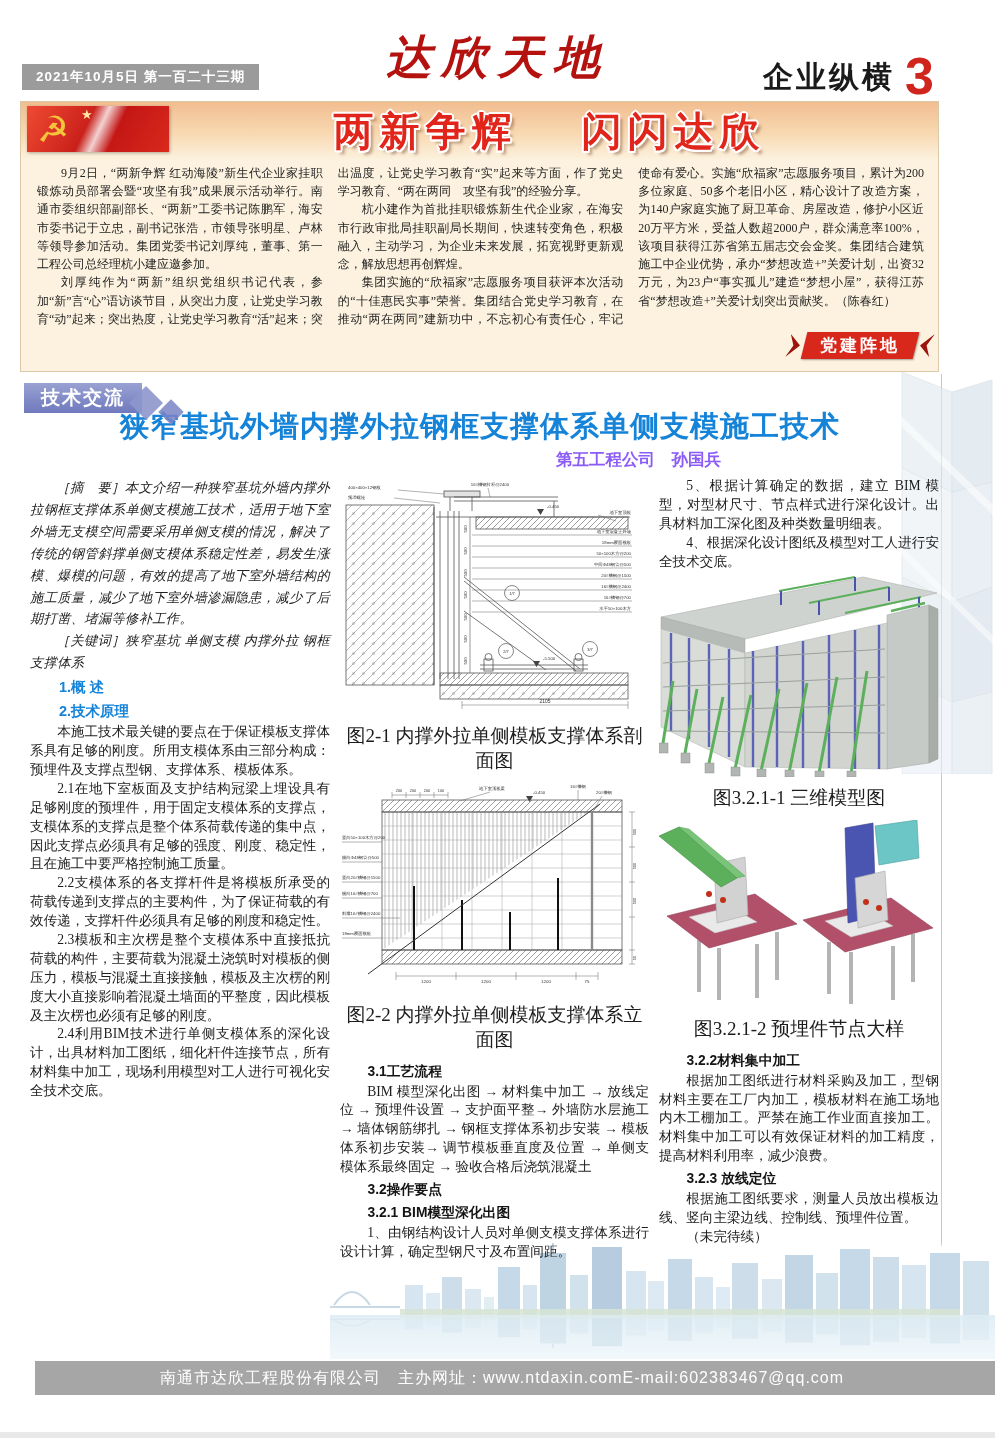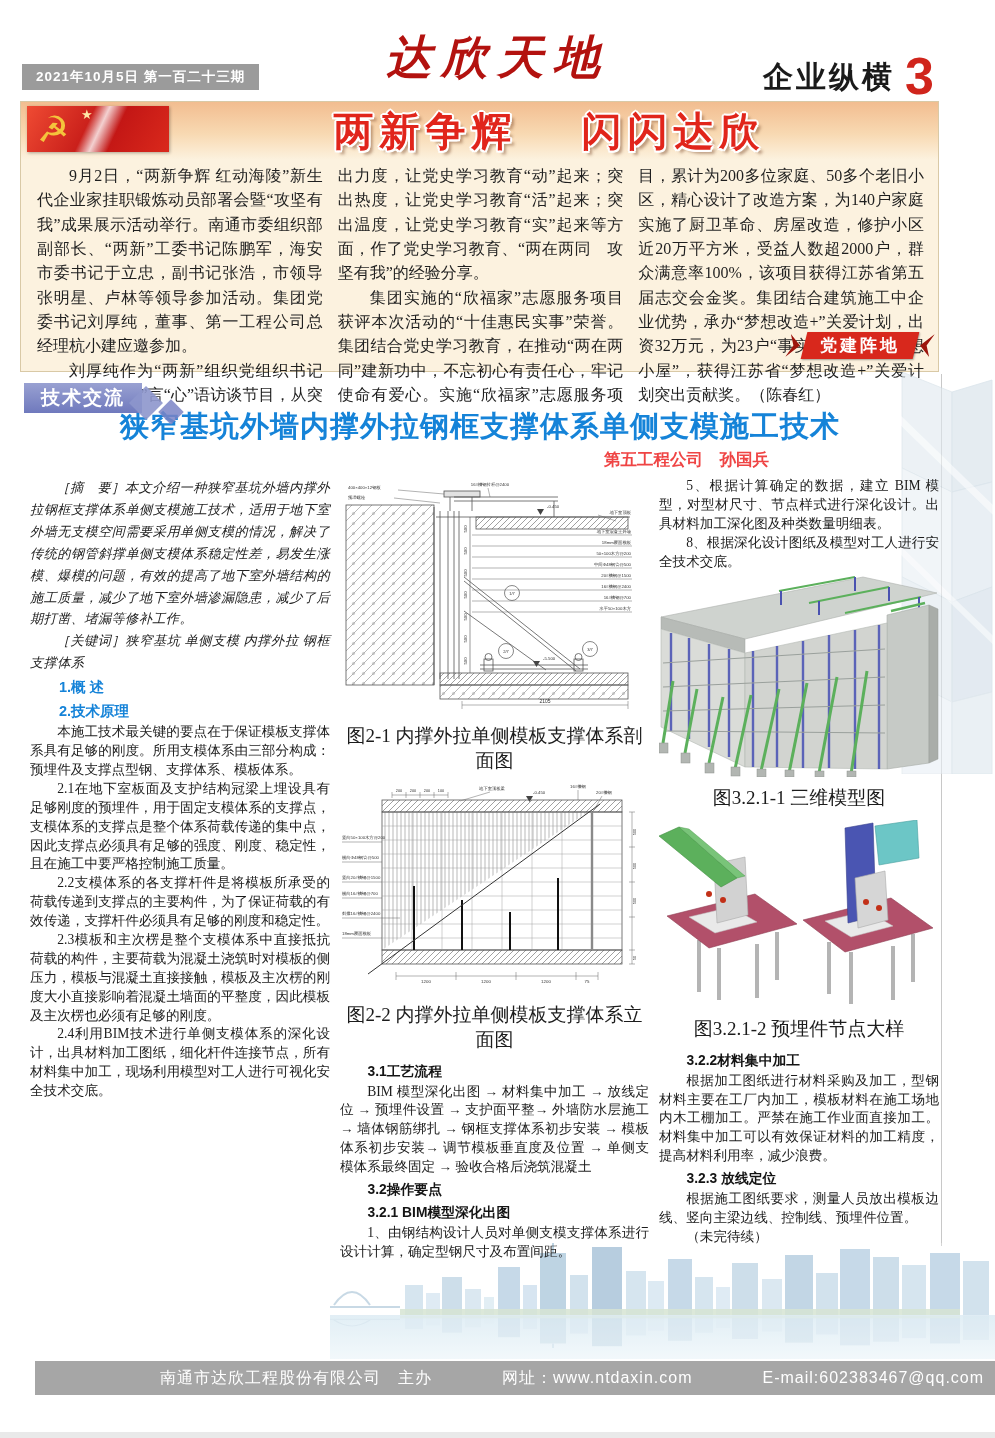--- a/index.html
+++ b/index.html
@@ -27,21 +27,21 @@
   .flag-star{position:absolute;left:54px;top:2px;font:13px/1 "DejaVu Sans",sans-serif;color:#ffe9a8;}
   .flag-sheen{position:absolute;inset:0;
     background:linear-gradient(115deg,transparent 42%,rgba(255,255,255,.8) 51%,transparent 62%);}
   .banner-headline{position:absolute;left:170px;right:30px;top:7px;text-align:center;white-space:nowrap;
     font:bold 40px/44px "Liberation Sans","DejaVu Sans",sans-serif;color:#e1251b;letter-spacing:6px;
     text-shadow:-2px 0 #fff,2px 0 #fff,0 -2px #fff,0 2px #fff,-1.5px -1.5px #fff,1.5px 1.5px #fff,
       1.5px -1.5px #fff,-1.5px 1.5px #fff,4px 4px 3px rgba(110,60,30,.45);}
   .hl-gap{display:inline-block;width:64px;}
   .party-cols{position:absolute;left:16px;right:14px;top:62px;bottom:12px;
     column-count:3;column-gap:15px;text-align:justify;
-    font-size:16px;line-height:1.52;color:#1f1f1f;}
+    font-size:12px;line-height:1.52;color:#1f1f1f;}
   .party-cols p{margin:0;text-indent:2em;}
   .party-badge{position:absolute;right:22px;bottom:12px;height:27px;padding:0 16px;
     background:#d8281c;transform:skewX(-14deg);box-shadow:1px 1px 2px rgba(0,0,0,.35);}
   .party-badge:before,.party-badge:after{content:"";position:absolute;top:2px;bottom:2px;width:12px;
     background:#9c150d;clip-path:polygon(0 0,100% 50%,0 100%,45% 50%);}
   .party-badge:before{left:-16px;}
   .party-badge:after{right:-16px;transform:scaleX(-1);}
   .party-badge span{display:inline-block;transform:skewX(14deg);color:#fff;letter-spacing:3px;
     font:bold 17px/27px "Liberation Sans","DejaVu Sans",sans-serif;}
 
@@ -49,42 +49,42 @@
   .tech-badge{position:absolute;left:24px;top:383px;width:118px;height:30px;z-index:3;
     background:linear-gradient(180deg,#99a1d2,#6f79bd);color:#fff;text-align:center;
     font:bold 19px/30px "Liberation Sans","DejaVu Sans",sans-serif;letter-spacing:2px;}
   .tech-badge:before{content:"";position:absolute;right:-16px;top:8px;width:24px;height:24px;
     background:#8d96cc;transform:rotate(45deg);opacity:.9;z-index:-1;}
   .tech-badge:after{content:"";position:absolute;right:-38px;top:20px;width:18px;height:18px;
     background:#7a84c6;transform:rotate(45deg);opacity:.85;z-index:-1;}
   .tech-title{position:absolute;left:20px;top:408px;width:920px;margin:0;text-align:center;
     font:bold 29px/36px "Liberation Sans","DejaVu Sans",sans-serif;color:#1583d8;letter-spacing:1px;}
   .tech-byline{position:absolute;left:556px;top:452px;
-    font:bold 16.5px/1 "Liberation Serif",serif;color:#ef4444;margin-left:48px;}
+    font:bold 16.5px/1 "Liberation Serif",serif;color:#8b5cf6;}
   .tech-grid{position:absolute;left:30px;top:477px;width:909px;display:grid;
     grid-template-columns:300px 309px 280px;column-gap:10px;z-index:2;}
   .tcol{font-size:13.6px;line-height:1.39;text-align:justify;color:#1c1c1c;}
   .tcol p{margin:0;text-indent:2em;}
   .abstract,.keywords{font-style:italic;font-size:13.2px;line-height:1.66;letter-spacing:.4px;color:#222;}
   .h-blue{font:bold 14.5px/1.45 "Liberation Sans","DejaVu Sans",sans-serif;color:#1583d8;
     margin:3px 0 1px;text-indent:2em;}
   .h-bold{font:bold 13.8px/1.45 "Liberation Sans","DejaVu Sans",sans-serif;color:#141414;
     margin:3px 0 1px;text-indent:2em;}
   figure{margin:0;}
   .fig-caption{text-align:center;font-size:19px;line-height:1.3;margin:3px 0 9px;text-indent:0;color:#1c1c1c;}
   .tbc{text-align:left;padding-right:6px;margin-top:4px;}
   svg text{font-family:"Liberation Sans","DejaVu Sans",sans-serif;fill:#333;}
 
   .rule-right{position:absolute;left:941px;top:374px;width:1px;height:872px;background:#c8c8c8;}
   .watermark{position:absolute;left:892px;top:372px;width:103px;height:402px;z-index:0;opacity:.8;}
   .skyline{position:absolute;left:330px;top:1243px;width:665px;height:116px;z-index:1;}
 
   
   .footer-bar{position:absolute;left:35px;right:0;top:1361px;height:34px;background:#a6a6a6;
-    display:flex;align-items:center;gap:70px;padding-left:125px;box-sizing:border-box;
+    display:flex;align-items:center;padding-left:125px;box-sizing:border-box;
     font:16px/1 "Liberation Sans","DejaVu Sans",sans-serif;color:#fff;letter-spacing:1px;}
 </style>
 </head>
 <body>
 
 <div class="page">
 
   <div class="date-box">2021年10月5日  第一百二十三期</div>
   <div class="masthead">达欣天地</div>
   <div class="section-label"><span>企业纵横</span><span class="page-num">3</span></div>
@@ -94,20 +94,21 @@
       <div class="flag">
         <span class="flag-glyph">☭</span>
         <span class="flag-star">★</span>
         <span class="flag-sheen"></span>
       </div>
       <div class="banner-headline"><span>两新争辉</span><span class="hl-gap"></span><span>闪闪达欣</span></div>
     </div>
     <div class="party-cols">
       <p>9月2日，“两新争辉 红动海陵”新生代企业家挂职锻炼动员部署会暨“攻坚有我”成果展示活动举行。南通市委组织部副部长、“两新”工委书记陈鹏军，海安市委书记于立忠，副书记张浩，市领导张明星、卢林等领导参加活动。集团党委书记刘厚纯，董事、第一工程公司总经理杭小建应邀参加。</p>
       <p>刘厚纯作为“两新”组织党组织书记代表，参加“新”言“心”语访谈节目，从突出力度，让党史学习教育“动”起来；突出热度，让党史学习教育“活”起来；突出温度，让党史学习教育“实”起来等方面，作了党史学习教育、“两在两同　攻坚有我”的经验分享。</p>
+      <p>杭小建作为首批挂职锻炼新生代企业家，在海安市行政审批局挂职副局长期间，快速转变角色，积极融入，主动学习，为企业未来发展，拓宽视野更新观念，解放思想再创辉煌。</p>
       <p>集团实施的“欣福家”志愿服务项目获评本次活动的“十佳惠民实事”荣誉。集团结合党史学习教育，在推动“两在两同”建新功中，不忘初心有责任心，牢记使命有爱心。实施“欣福家”志愿服务项目，累计为200多位家庭、50多个老旧小区，精心设计了改造方案，为140户家庭实施了厨卫革命、房屋改造，修护小区近20万平方米，受益人数超2000户，群众满意率100%，该项目获得江苏省第五届志交会金奖。集团结合建筑施工中企业优势，承办“梦想改造+”关爱计划，出资32万元，为23户“事实孤儿”建造“梦想小屋”，获得江苏省“梦想改造+”关爱计划突出贡献奖。（陈春红）</p>
     </div>
     <div class="party-badge">
       <span>党建阵地</span>
     </div>
   </section>
 
   <div class="tech-badge">技术交流</div>
   <h2 class="tech-title">狭窄基坑外墙内撑外拉钢框支撑体系单侧支模施工技术</h2>
   <div class="tech-byline">第五工程公司　孙国兵</div>
@@ -323,21 +324,21 @@
 
       <div class="h-bold">3.1工艺流程</div>
       <p>BIM 模型深化出图 → 材料集中加工 → 放线定位 → 预埋件设置 → 支护面平整→ 外墙防水层施工 → 墙体钢筋绑扎 → 钢框支撑体系初步安装 → 模板体系初步安装→ 调节模板垂直度及位置 → 单侧支模体系最终固定 → 验收合格后浇筑混凝土</p>
       <div class="h-bold">3.2操作要点</div>
       <div class="h-bold">3.2.1 BIM模型深化出图</div>
       <p>1、由钢结构设计人员对单侧支模支撑体系进行设计计算，确定型钢尺寸及布置间距。</p>
     </div>
 
     <div class="tcol">
       <p>5、根据计算确定的数据，建立 BIM 模型，对型材尺寸、节点样式进行深化设计。出具材料加工深化图及种类数量明细表。</p>
-      <p>8、根据深化设计图纸及模型对工人进行安全技术交底。</p>
+      <p>4、根据深化设计图纸及模型对工人进行安全技术交底。</p>
 
       <figure>
         <svg width="280" height="206" viewBox="0 0 280 206">
           <g>
             <polygon points="2,46 204,6 278,22 86,68" fill="#cfd3cf" stroke="#aeb2ae" stroke-width="0.6"></polygon>
             <polygon points="2,46 86,68 86,82 2,58" fill="#b7bbb7" stroke="#a2a6a2" stroke-width="0.5"></polygon>
           </g>
           <g stroke-width="2">
             <line x1="120" y1="20" x2="196" y2="6" stroke="#5cb05c"></line>
             <line x1="150" y1="32" x2="230" y2="16" stroke="#5cb05c"></line>

